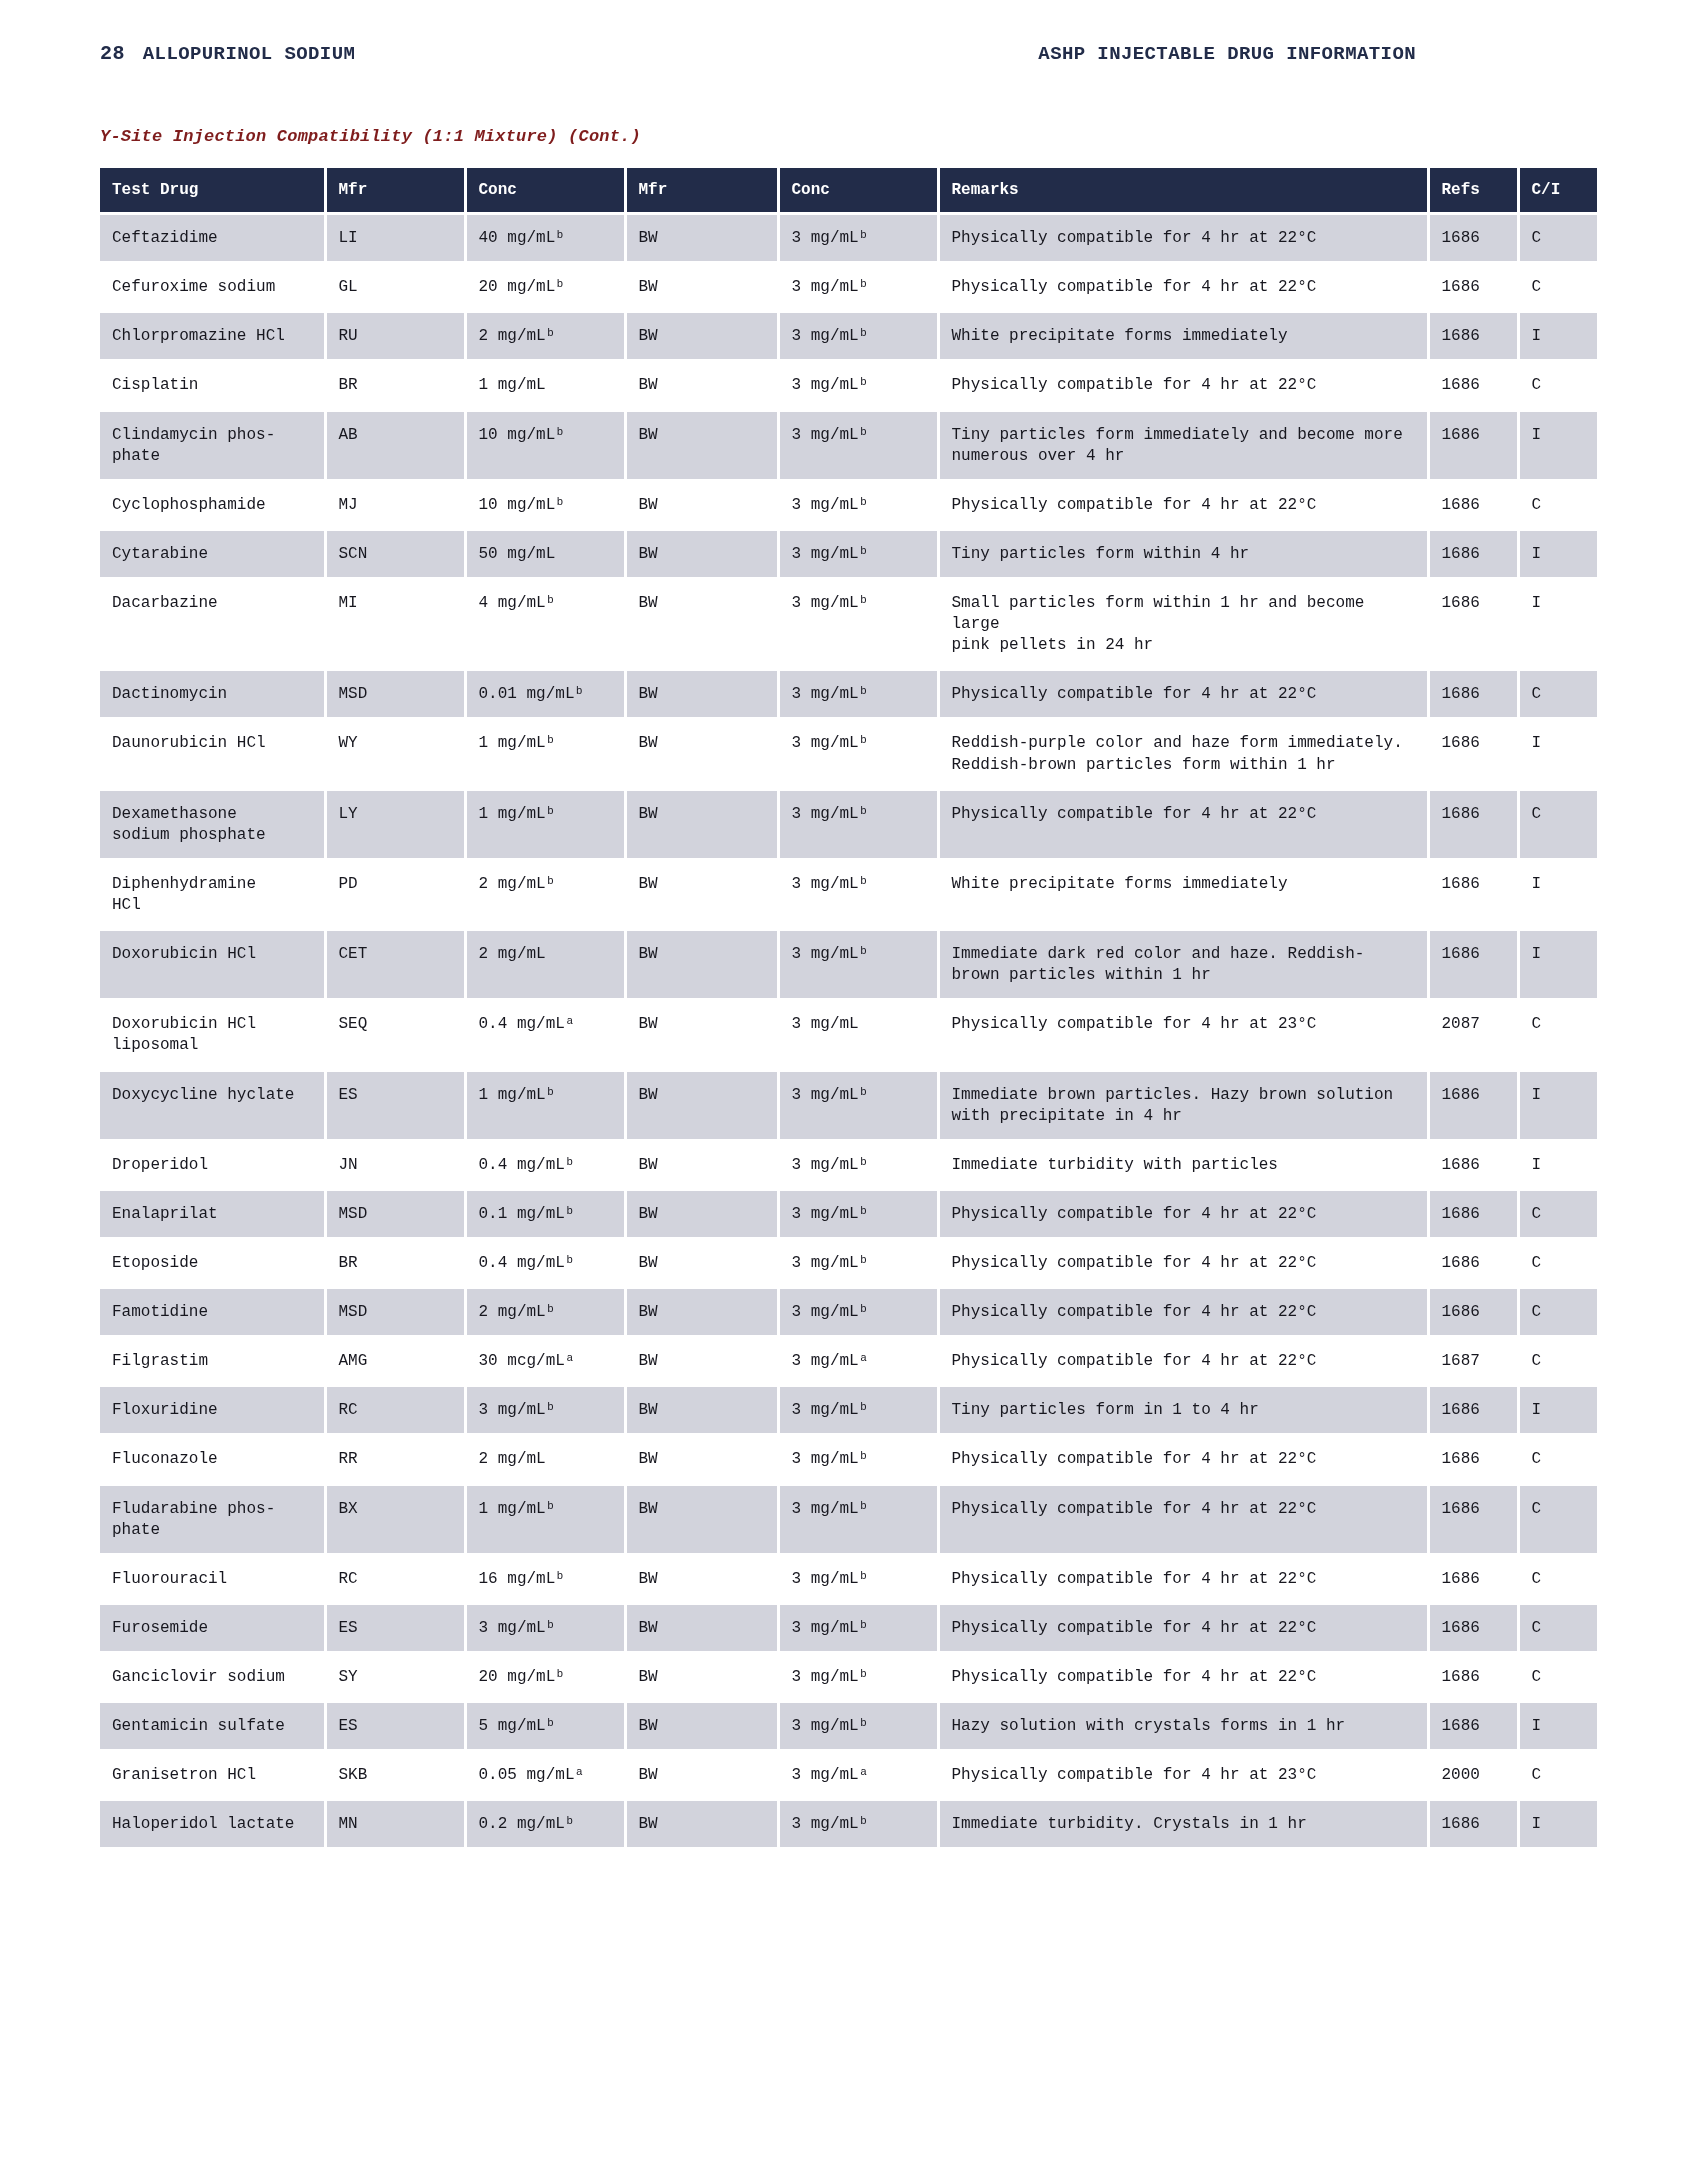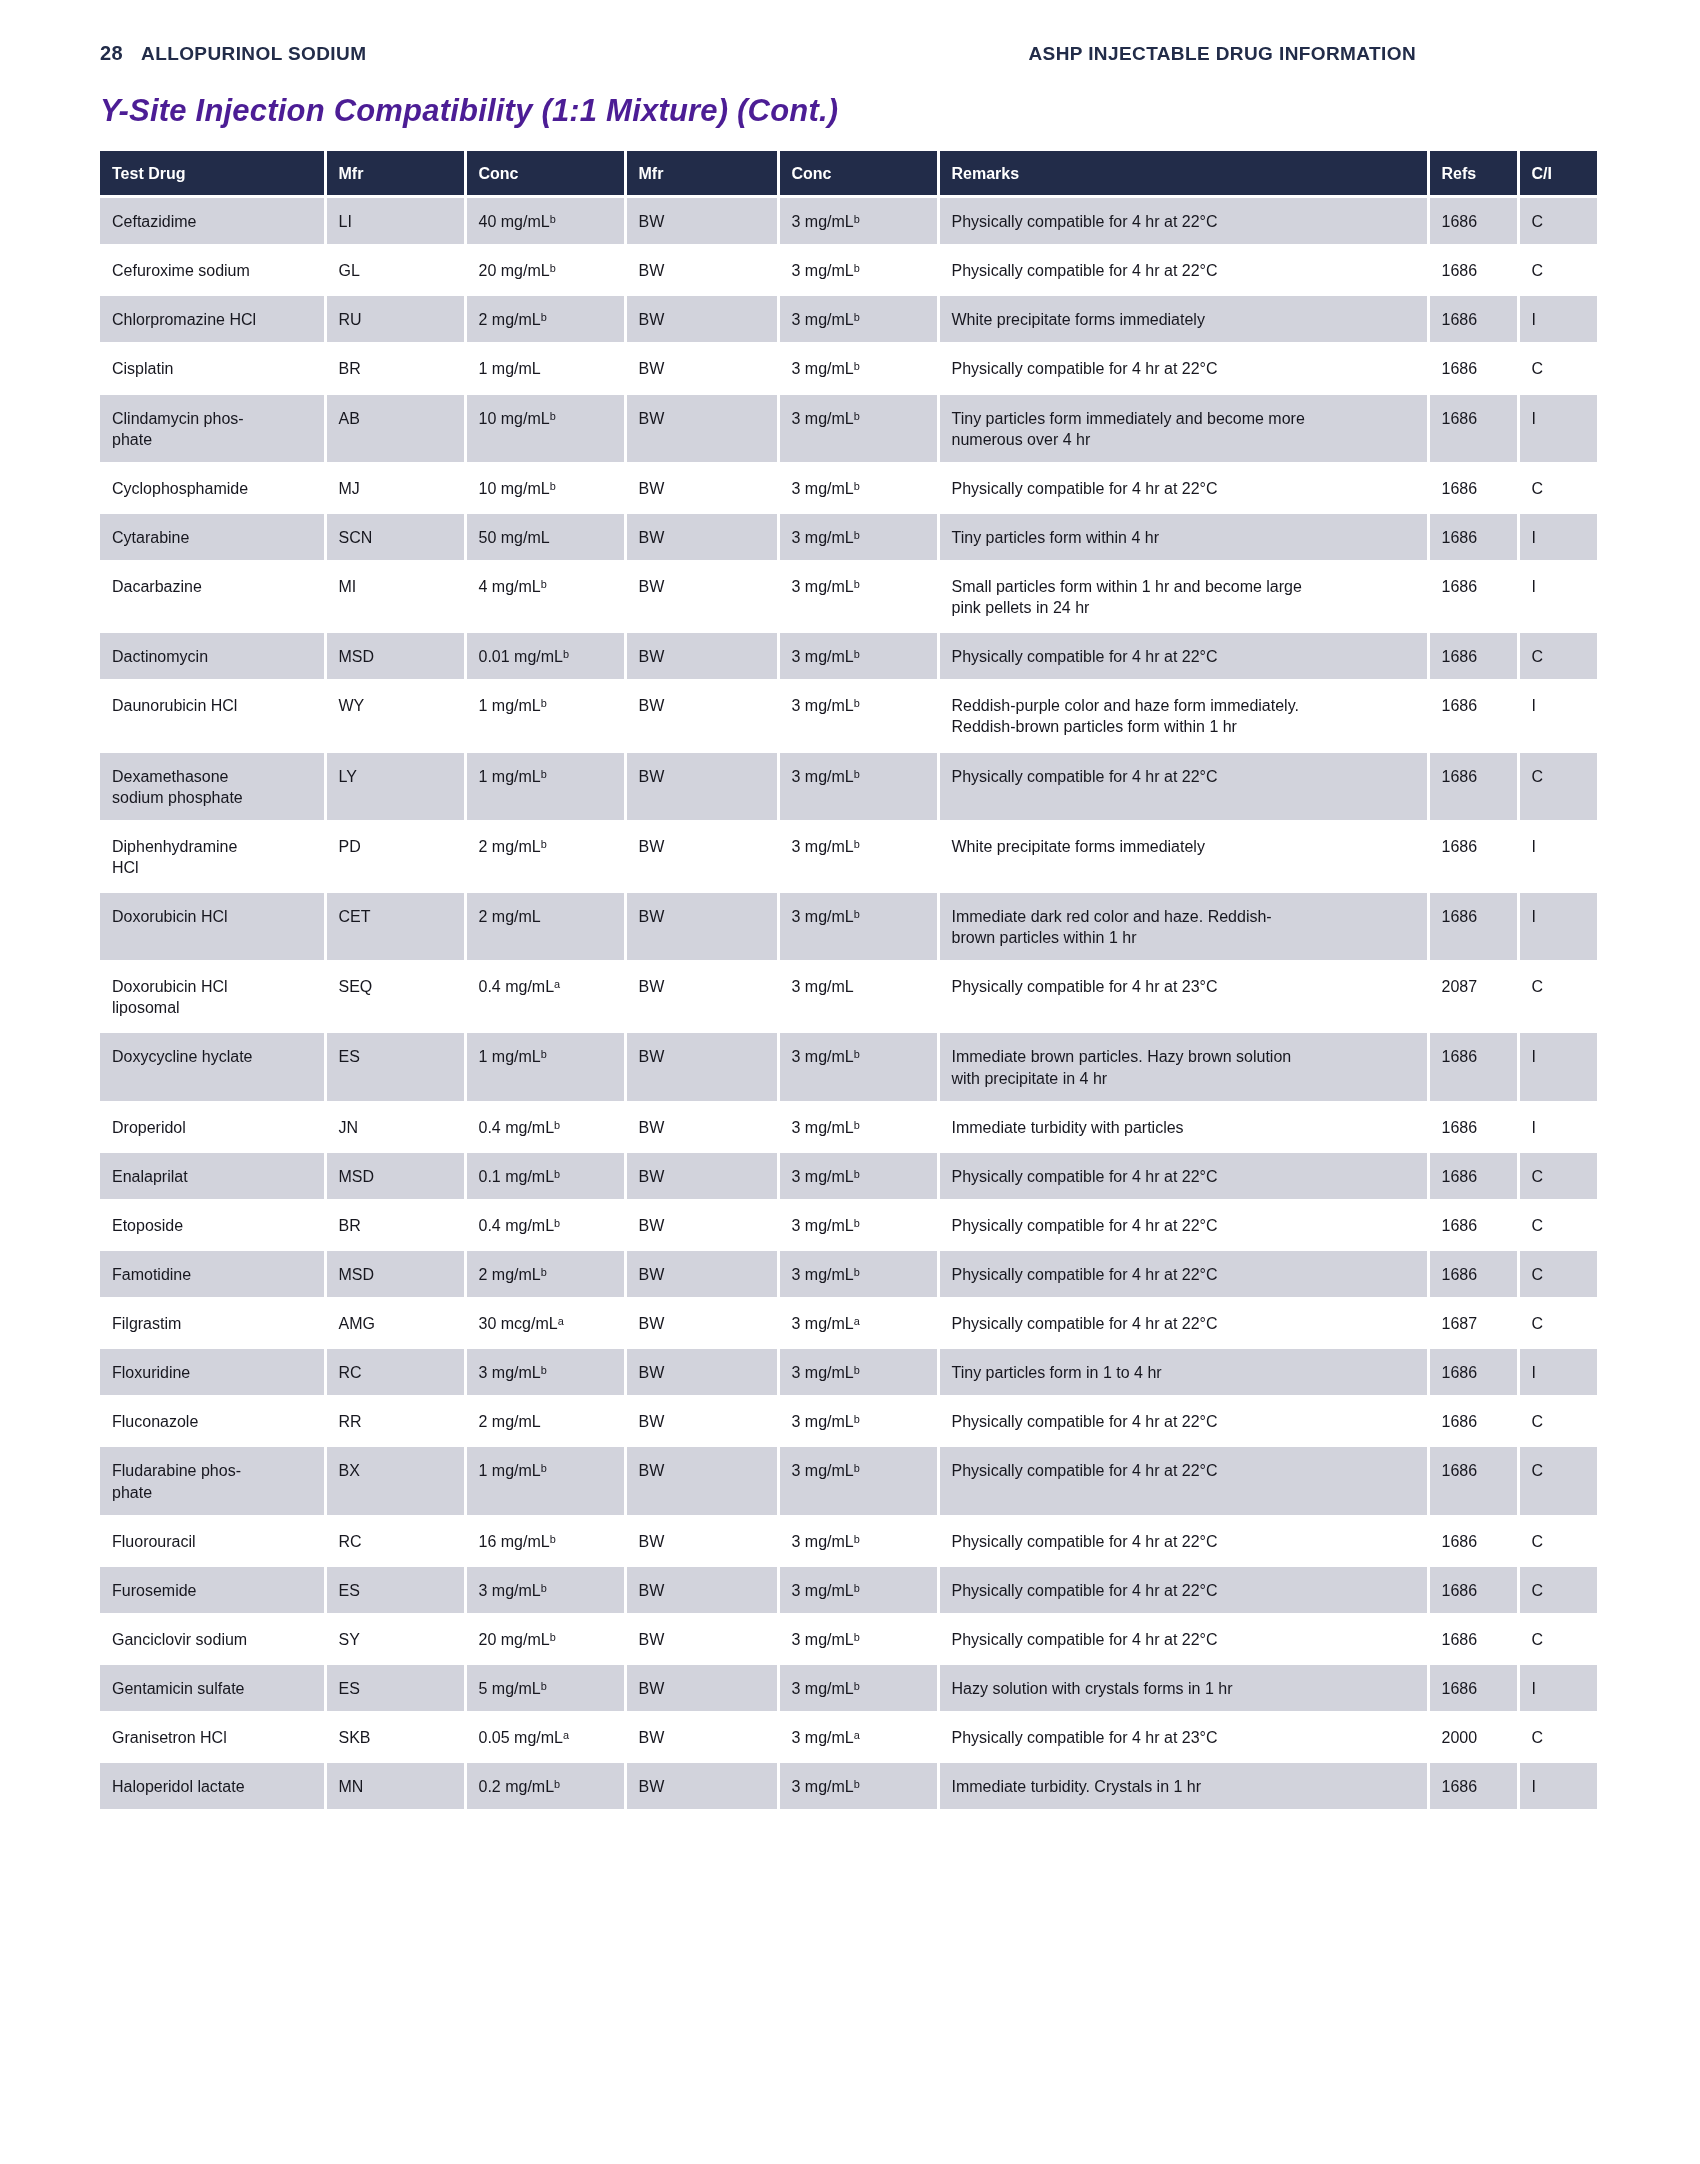--- a/index.html
+++ b/index.html
@@ -9,36 +9,37 @@
     height: 2164px;
     font-family: "Liberation Sans", "DejaVu Sans", sans-serif;
     color: #17171f;
     position: relative;
   }
   .page {
     width: 1516px;
     height: 2164px;
     background: #ffffff;
     padding: 42px 100px 16px 100px;
+    font-family: Liberation Mono, monospace;
   }
   .page-header {
     display: flex;
     justify-content: space-between;
     align-items: baseline;
     color: #222c49;
     font-size: 19px;
     font-weight: bold;
     letter-spacing: 0.4px;
   }
   .ph-left { display: flex; align-items: baseline; gap: 18px; }
   .page-num { font-size: 20px; }
   .section-title {
-    margin-top: 28px;
-    color: #4c1d95;
-    font-size: 31px;
+    margin-top: 62px;
+    color: #7f1d1d;
+    font-size: 17px;
     font-weight: bold;
     font-style: italic;
     letter-spacing: 0.2px;
   }
   table.compat-table {
     margin-top: 22px;
     border-collapse: collapse;
     table-layout: fixed;
     width: 1498px;
     font-size: 16px;

